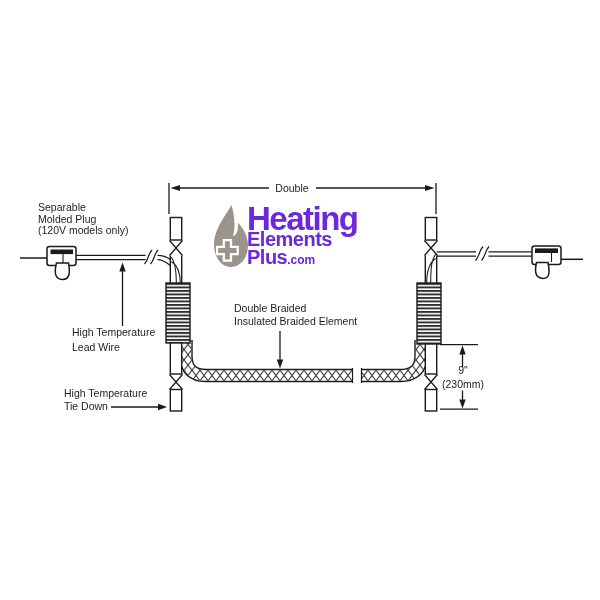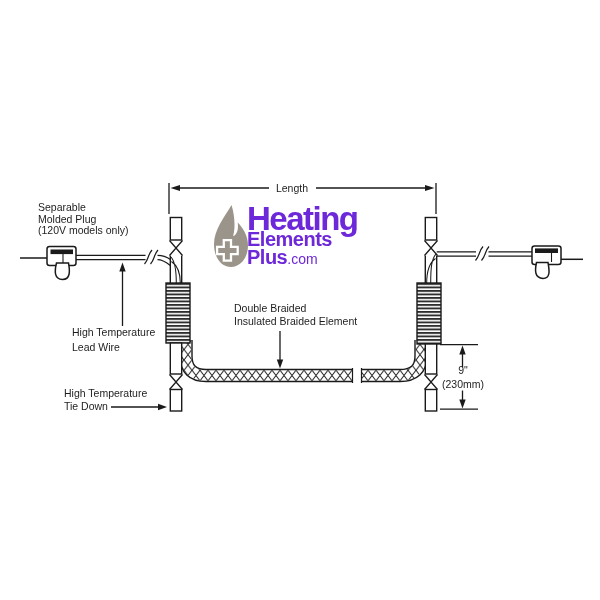--- a/index.html
+++ b/index.html
@@ -8,21 +8,21 @@
   .linework{position:absolute;left:0;top:0;}
   .lbl{position:absolute;font-size:10.5px;color:#1d1d1d;white-space:pre-line;}
   .lbl.center{text-align:center;}
   
   .logo{position:absolute;left:214px;top:203px;width:180px;height:62px;}
   .logo .flame{position:absolute;left:0;top:2px;}
   .logo .words{position:absolute;left:33px;top:0;color:#6d28d9;}
   .logo .w1{font-size:33px;font-weight:bold;line-height:31px;letter-spacing:-1.5px;}
   .logo .w2line{margin-top:-3px;line-height:16px;}
   .logo .w2{font-size:20px;font-weight:bold;letter-spacing:-0.5px;}
-  .logo .wcom{font-size:14px;font-weight:normal;}
+  .logo .wcom{font-size:12px;font-weight:bold;}
 </style>
 </head>
 <body>
 
 <div class="canvas">
 
   <svg class="linework" width="600" height="600" viewBox="0 0 600 600">
     <defs>
       <pattern id="ribs" patternUnits="userSpaceOnUse" x="166" y="283" width="24" height="3.5">
         <rect width="24" height="3.5" fill="#ffffff"></rect>
@@ -138,19 +138,19 @@
 
   <div class="lbl" style="left:72px;top:325px;line-height:14.5px;">High Temperature
 Lead Wire</div>
 
   <div class="lbl" style="left:64px;top:387px;line-height:12.5px;">High Temperature
 Tie Down</div>
 
   <div class="lbl" style="left:234px;top:302px;line-height:12.5px;">Double Braided
 Insulated Braided Element</div>
 
-  <div class="lbl center" style="left:268px;top:182px;width:48px;">Length</div>
+  <div class="lbl center" style="left:268px;top:182px;width:48px;">Double</div>
 
   <div class="lbl center" style="left:448px;top:364px;width:30px;">9"</div>
 
   <div class="lbl center" style="left:436px;top:378px;width:54px;">(230mm)</div>
 
 </div>
 
 </body></html>

